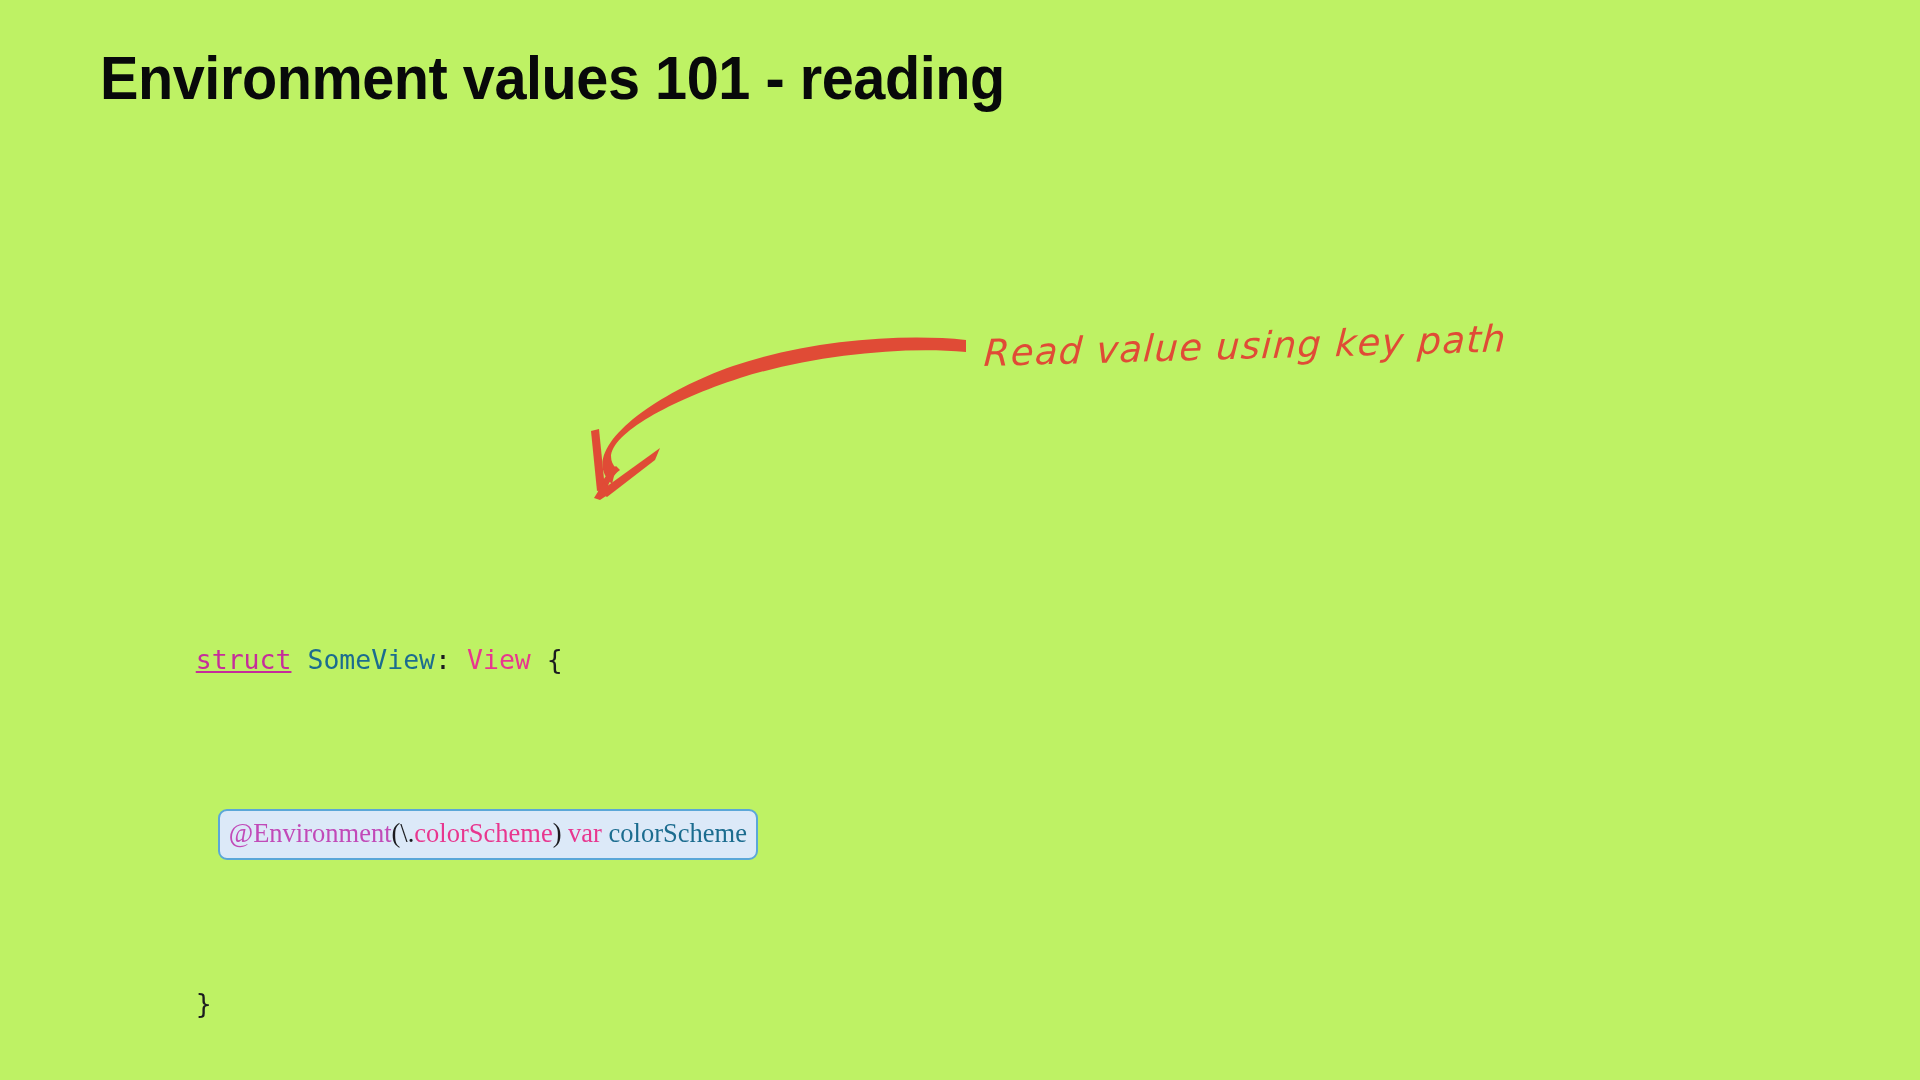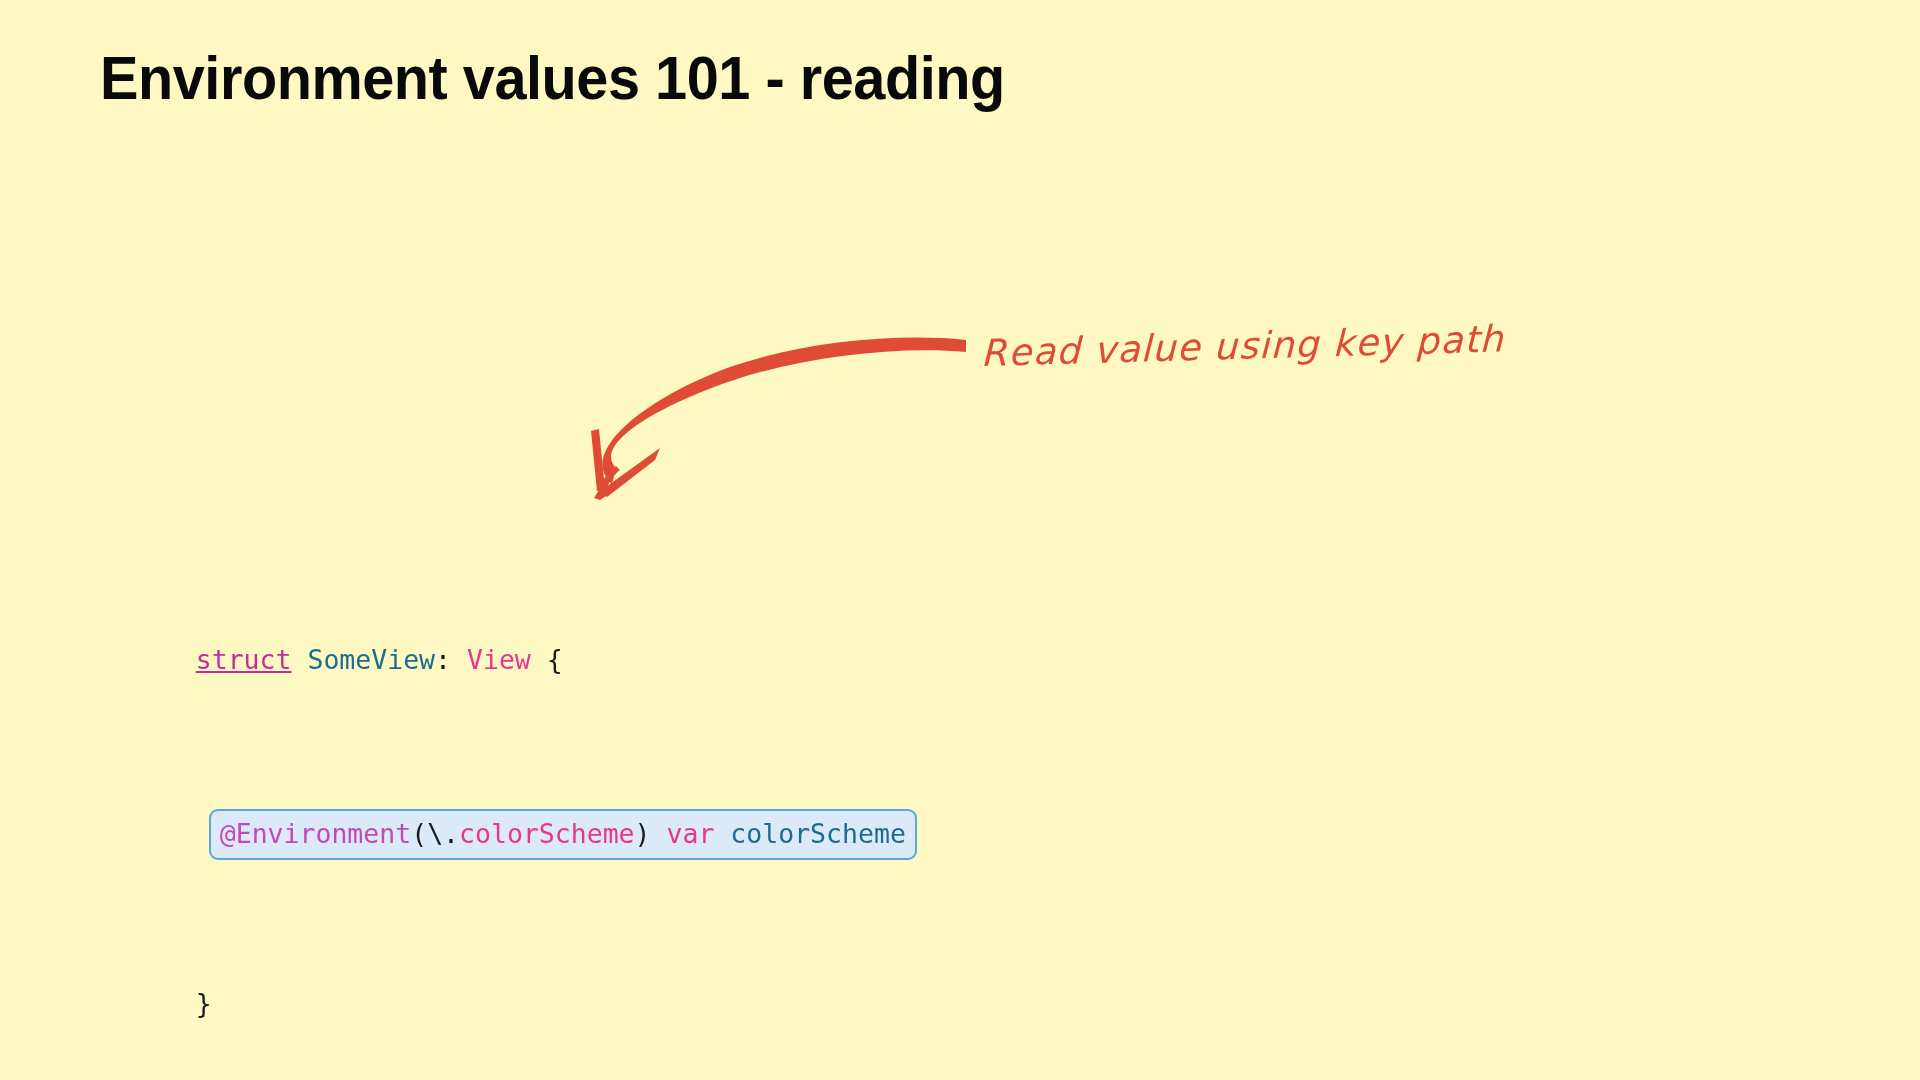--- a/index.html
+++ b/index.html
@@ -12,21 +12,21 @@
     height: 1080px;
     overflow: hidden;
     position: relative;
     font-family: "Liberation Sans", sans-serif;
     -webkit-font-smoothing: antialiased;
   }
 
   #slide {
     position: absolute;
     inset: 0;
-    background: #fef9c3;
+    background: #bef264;
   }
 
   
   #slide-title {
     position: absolute;
     left: 100px;
     top: 40px;
     font-family: "Liberation Sans Narrow", "Liberation Sans", sans-serif;
     font-weight: 700;
     font-size: 62px;
@@ -67,23 +67,24 @@
   .tok-prop    { color: #e8368f; }   
   .tok-var     { color: #e8368f; }   
 
   
   #highlight-box {
     display: inline-block;
     background: #dce9f8;
     border: 2px solid #5ba7d8;
     border-radius: 9px;
     padding: 1px 9px 3px 9px;
-    margin-left: 13px;
+    margin-left: 22px;
     position: relative;
     top: -1px;
+    font-family: Liberation Serif, serif;
   }
 
   
   #annotation-layer {
     position: absolute;
     left: 0;
     top: 0;
     width: 1920px;
     height: 1080px;
     pointer-events: none;

